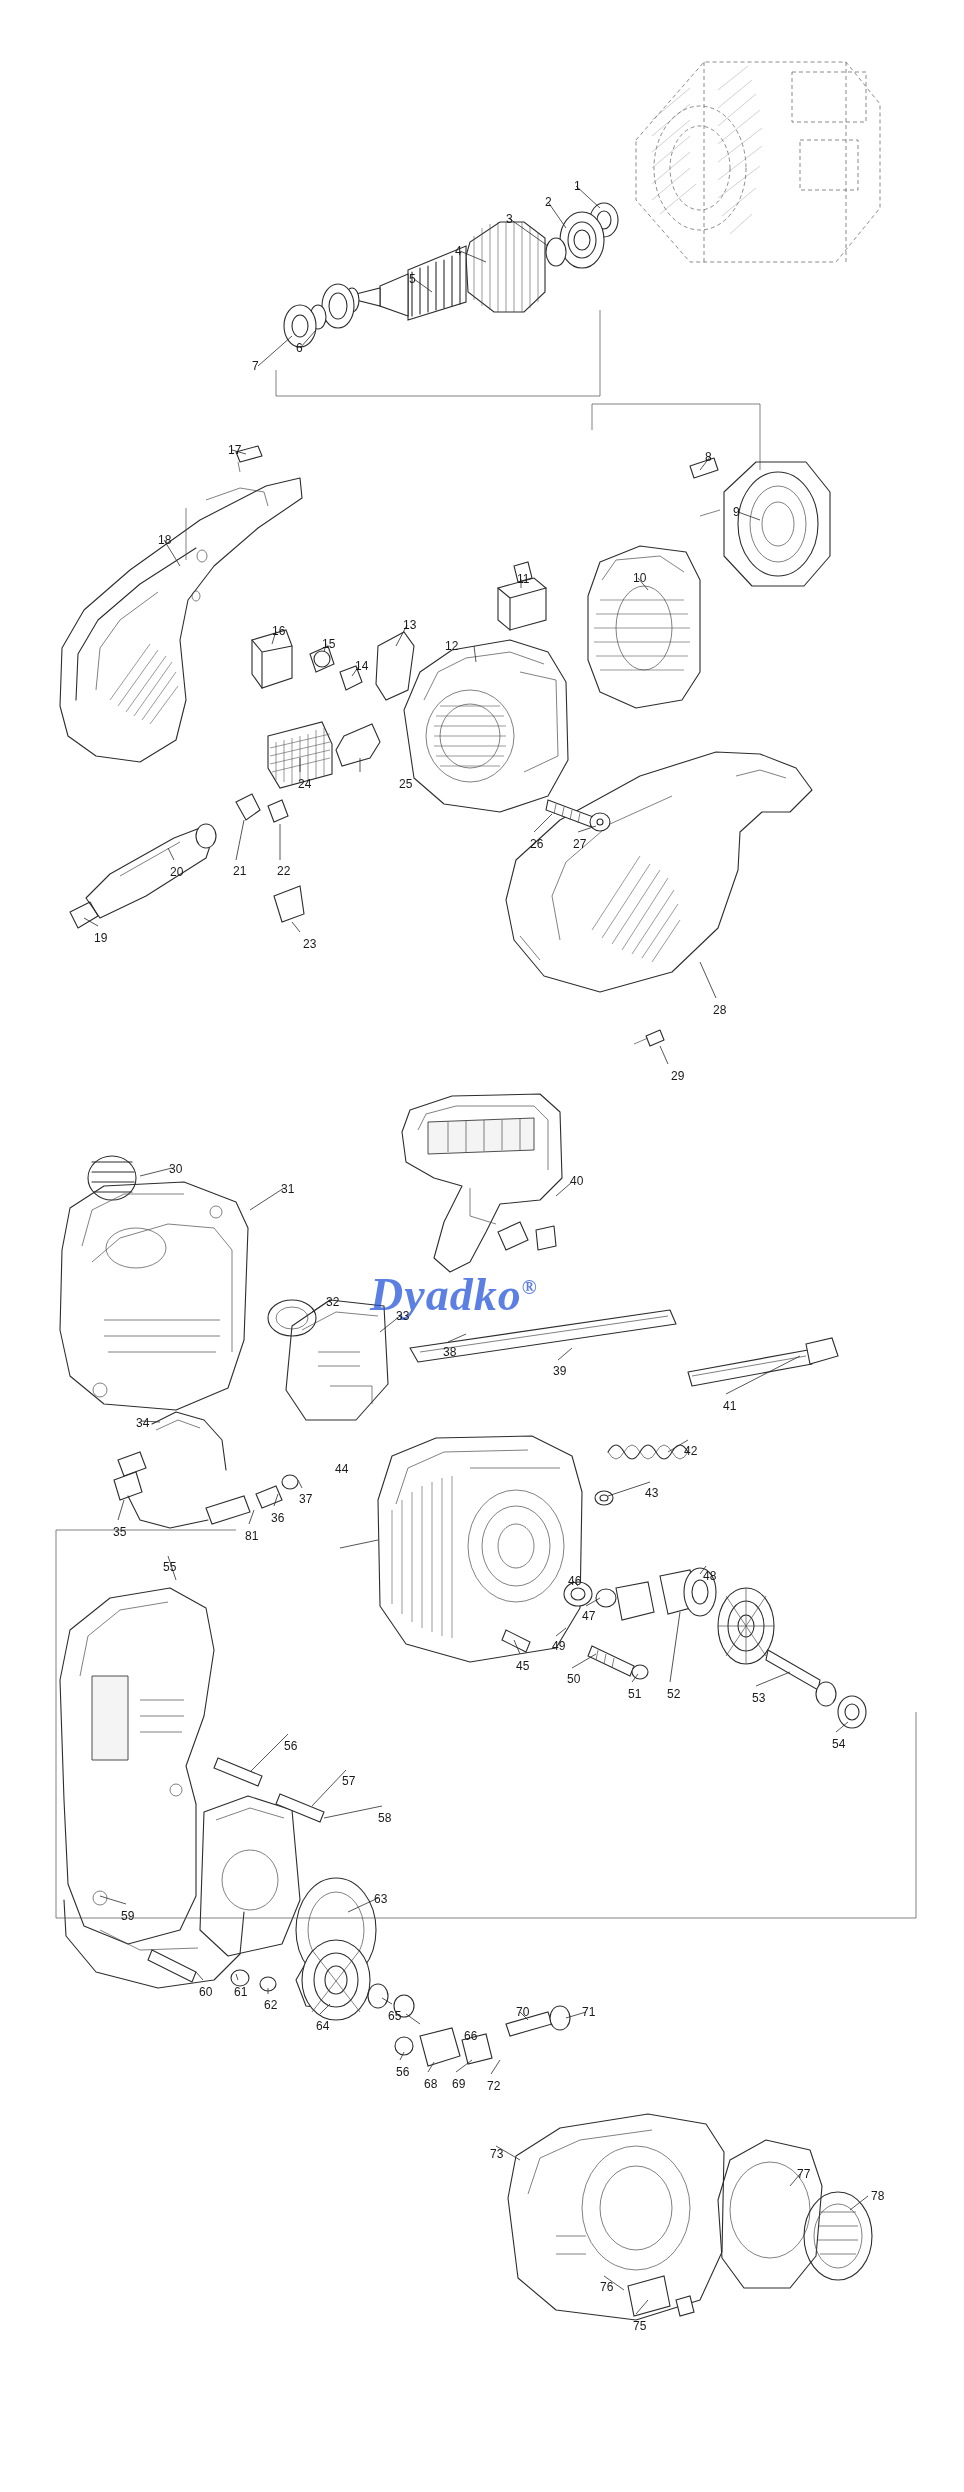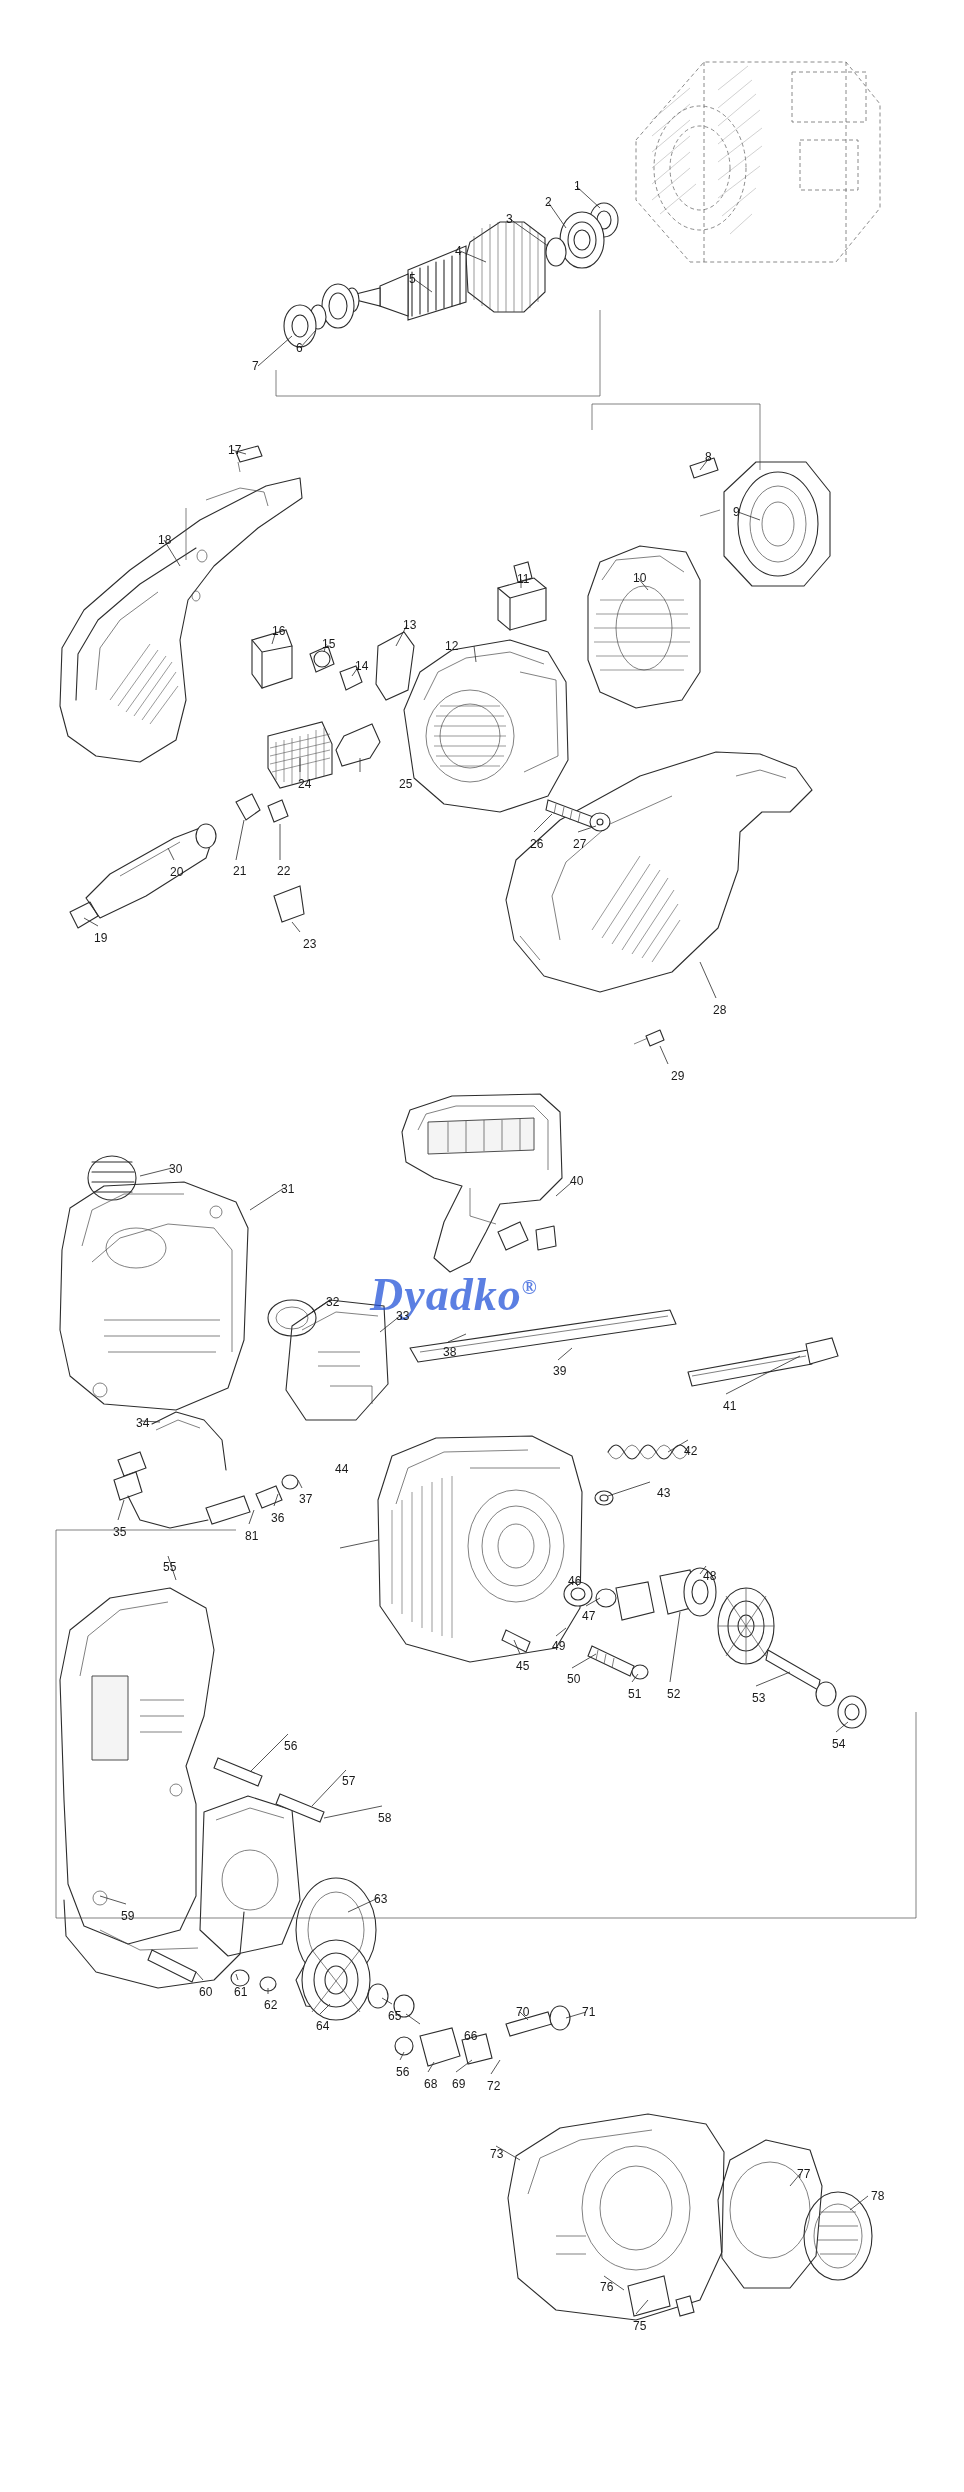--- a/index.html
+++ b/index.html
@@ -478,21 +478,21 @@
       <div class="callout" style="left: 396px; top: 1310px;">33</div>
       <div class="callout" style="left: 136px; top: 1417px;">34</div>
       <div class="callout" style="left: 113px; top: 1526px;">35</div>
       <div class="callout" style="left: 271px; top: 1512px;">36</div>
       <div class="callout" style="left: 299px; top: 1493px;">37</div>
       <div class="callout" style="left: 443px; top: 1346px;">38</div>
       <div class="callout" style="left: 553px; top: 1365px;">39</div>
       <div class="callout" style="left: 570px; top: 1175px;">40</div>
       <div class="callout" style="left: 723px; top: 1400px;">41</div>
       <div class="callout" style="left: 684px; top: 1445px;">42</div>
-      <div class="callout" style="left: 645px; top: 1487px; margin-left: 12px;">43</div>
+      <div class="callout" style="left: 645px; top: 1487px;">43</div>
       <div class="callout" style="left: 335px; top: 1463px;">44</div>
       <div class="callout" style="left: 516px; top: 1660px;">45</div>
       <div class="callout" style="left: 568px; top: 1575px;">46</div>
       <div class="callout" style="left: 582px; top: 1610px;">47</div>
       <div class="callout" style="left: 703px; top: 1570px;">48</div>
       <div class="callout" style="left: 552px; top: 1640px;">49</div>
       <div class="callout" style="left: 567px; top: 1673px;">50</div>
       <div class="callout" style="left: 628px; top: 1688px;">51</div>
       <div class="callout" style="left: 667px; top: 1688px;">52</div>
       <div class="callout" style="left: 752px; top: 1692px;">53</div>

